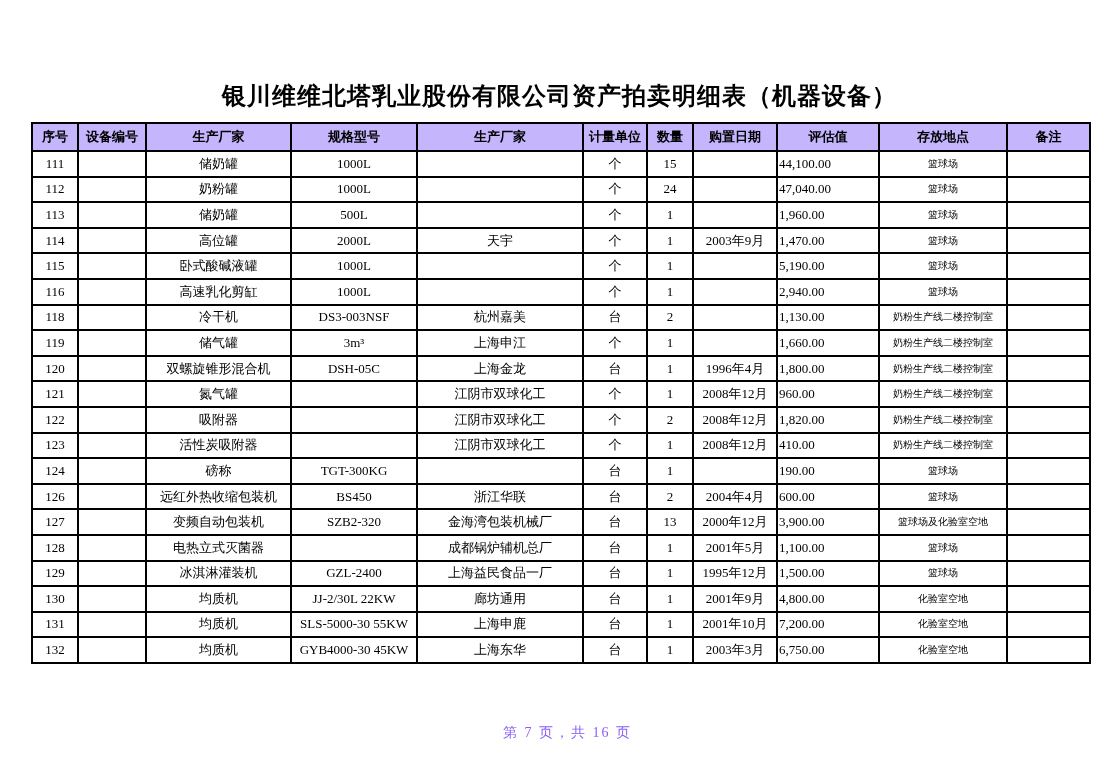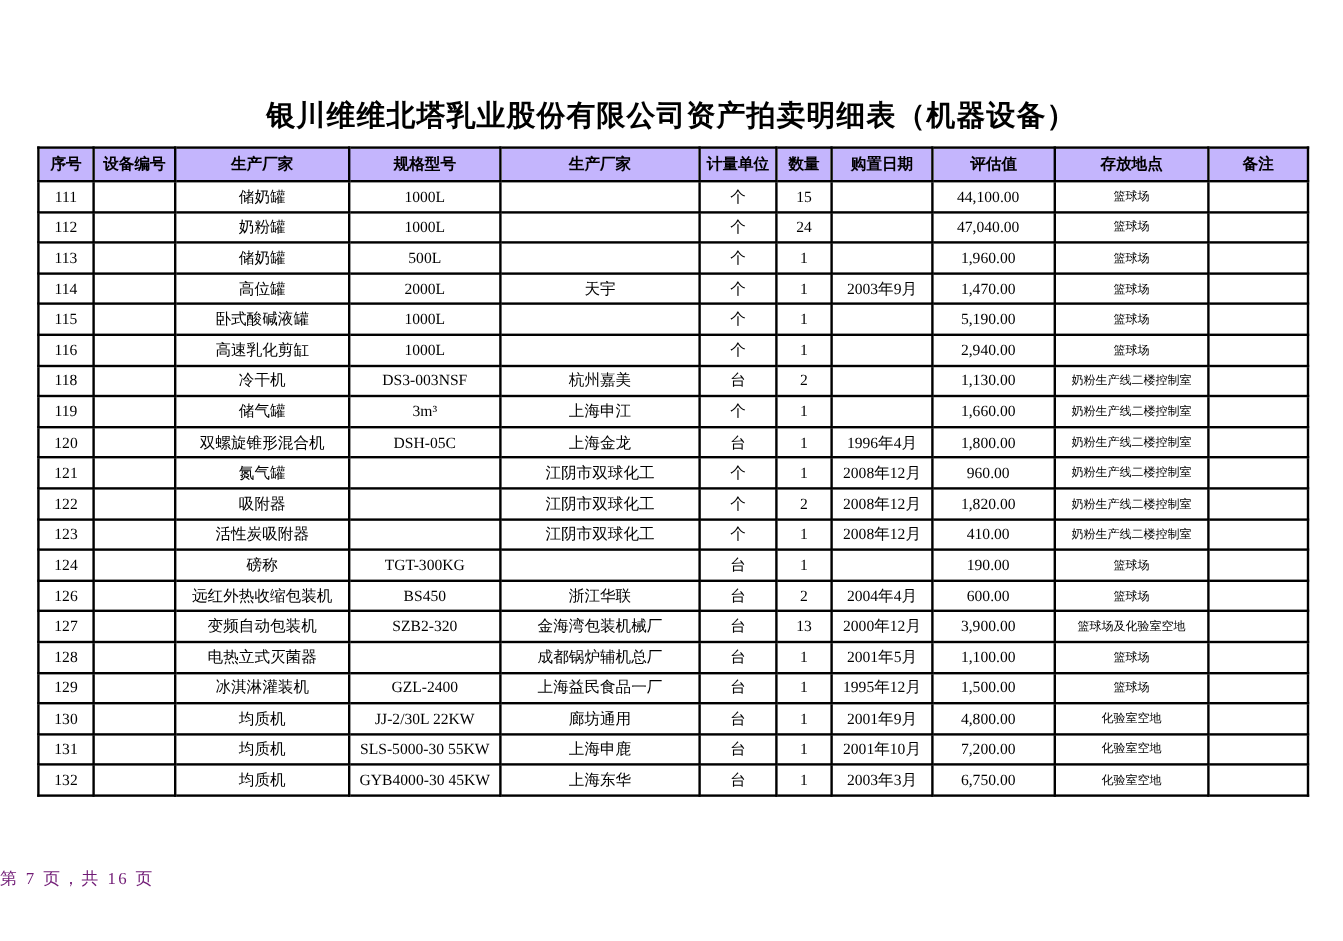--- a/index.html
+++ b/index.html
@@ -46,30 +46,31 @@
     height: 28px;
     text-align: center;
   }
   table.asset-table td {
     font-size: 13px;
     height: 25.6px;
     text-align: center;
     padding: 0 1px;
   }
   table.asset-table td.col-value {
-    text-align: center;
+    text-align: left;
     padding-right: 10px;
   }
   table.asset-table td.col-location { font-size: 10px; font-family: Liberation Mono, monospace; }
   .doc-footer {
     position: absolute;
-    top: 724px; left: 0; right: 0;
+    top: 724px; left: 16px; right: 0;
+    text-align: center;
     font-size: 14px;
     letter-spacing: 2px;
-    color: #701a75;
+    color: #8b5cf6;
   }
 </style>
 </head>
 <body>
 
 <div class="page">
 
   <div class="doc-title">银川维维北塔乳业股份有限公司资产拍卖明细表（机器设备）</div>
 
   <table class="asset-table">

